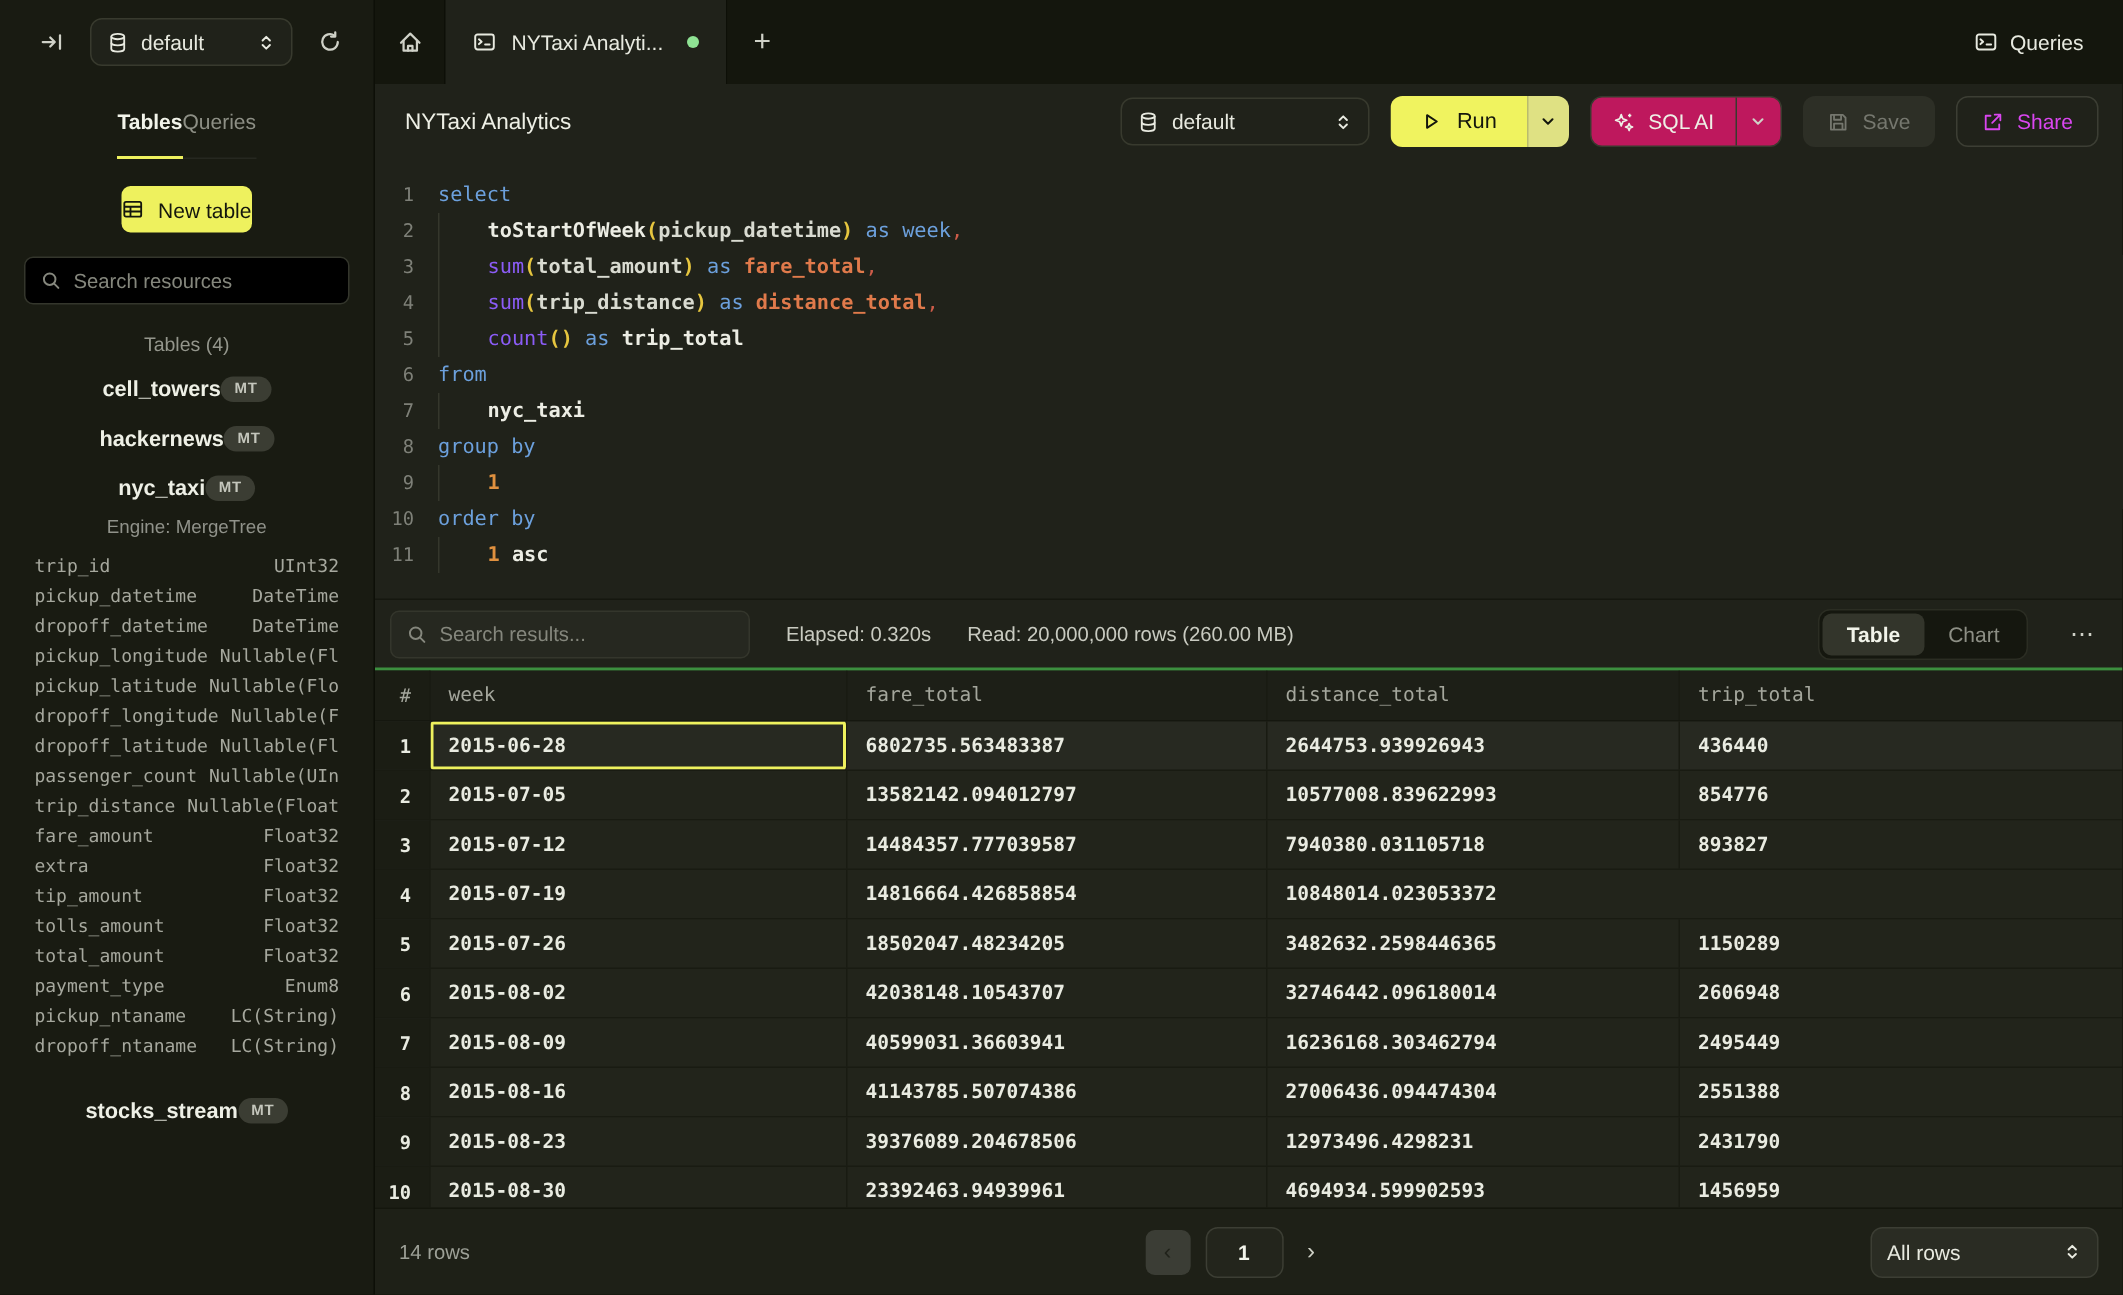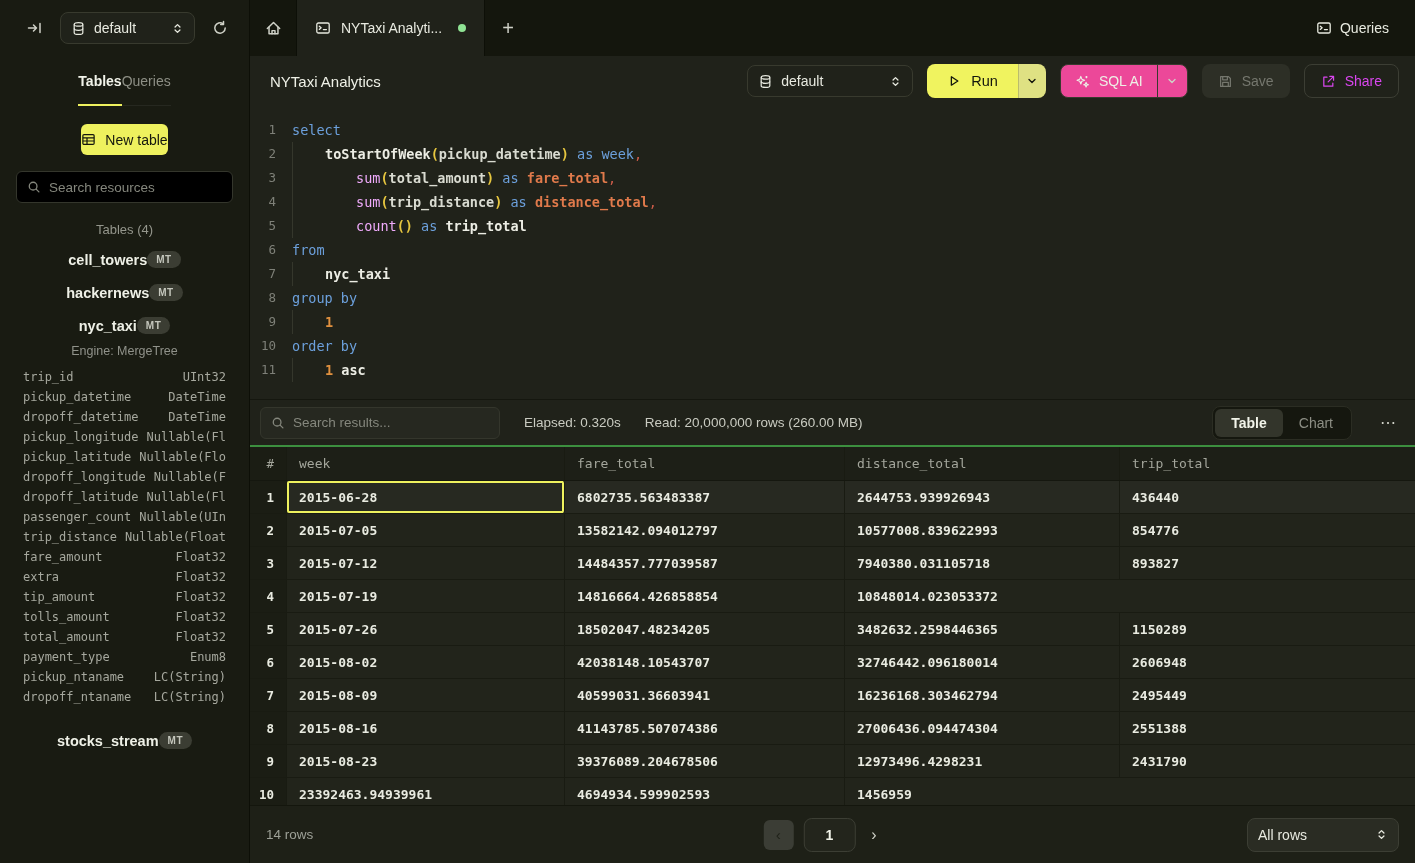--- a/index.html
+++ b/index.html
@@ -49,33 +49,33 @@
   
   .main { flex:1; display:flex; flex-direction:column; background:#20221a; min-width:0; }
 
   .toolbar { height:50px; flex:none; display:flex; align-items:center; padding:0 16px 0 20px; }
   .toolbar .title { font-size:15px; color:#eef0e6; }
   .toolbar .right { margin-left:auto; display:flex; align-items:center; gap:14px; }
   .toolbar .select-box { width:166px; }
   .run-btn { display:flex; height:34px; border-radius:8px; overflow:hidden; cursor:pointer; }
   .run-main { background:#f0f35f; color:#14160d; display:flex; align-items:center; gap:10px; padding:0 20px; font-size:14.5px; font-weight:500; }
   .run-caret { background:#dfe183; color:#14160d; width:28px; display:flex; align-items:center; justify-content:center; border-left:1px solid rgba(20,22,13,.18); }
-  .sqlai-btn { display:flex; align-items:center; height:34px; border:1px solid #383a2e; border-radius:8px; background:#ec4899; cursor:pointer; }
+  .sqlai-btn { display:flex; align-items:center; height:34px; border:1px solid #383a2e; border-radius:8px; background:#be185d; cursor:pointer; }
   .sqlai-main { display:flex; align-items:center; gap:9px; padding:0 14px; color:#eef0e6; font-size:14px; }
   .sqlai-caret { width:30px; height:100%; display:flex; align-items:center; justify-content:center; border-left:1px solid #383a2e; color:#cfd1c7; }
   .save-btn { display:flex; align-items:center; gap:9px; height:34px; padding:0 16px; border-radius:8px; background:#2d2f26; color:#75776e; border:none; font-size:14px; font-family:inherit; }
   .share-btn { display:flex; align-items:center; gap:9px; height:34px; padding:0 16px; border-radius:8px; background:transparent; color:#d946ef; border:1px solid #3c3e34; font-size:14px; font-weight:500; cursor:pointer; font-family:inherit; }
 
   
   .editor { height:294px; flex:none; padding-top:12px; font-family:"DejaVu Sans Mono", monospace; font-size:13.5px; border-bottom:1px solid #15170f; overflow:hidden; }
   .ed-line { display:flex; line-height:24px; white-space:pre; }
   .ed-num { width:26px; flex:none; text-align:right; color:#7e8078; margin-right:16px; font-size:12.5px; }
   .tk-kw { color:#6ca0dc; }
   .tk-fn { color:#ecede4; font-weight:700; }
-  .tk-agg { color:#f0abfc;margin-left:31px; }
+  .tk-agg { color:#8b5cf6; }
   .tk-par { color:#e6c63f; font-weight:700; }
   .tk-id { color:#d9dbd1; font-weight:700; }
   .tk-als { color:#e07a4b; font-weight:700; }
   .tk-num { color:#e0913f; font-weight:700; }
   .tk-com { color:#cd5c49; }
   .tk-ind { display:inline-block; width:33px; height:24px; box-shadow:inset 1px 0 0 #35372c; vertical-align:top; }
 
   
   .results-bar { height:45px; flex:none; display:flex; align-items:center; gap:24px; padding:0 14px 0 10px; }
   .results-bar .search-box { margin:0; width:240px; flex:none; background:#262820; }
@@ -465,20 +465,21 @@
             </div>
             <div class="grid-row body-row">
               <span class="cell rownum">9</span>
               <span class="cell">2015-08-23</span>
               <span class="cell">39376089.204678506</span>
               <span class="cell">12973496.4298231</span>
               <span class="cell">2431790</span>
             </div>
             <div class="grid-row body-row">
               <span class="cell rownum">10</span>
+              <span class="cell">2015-08-30</span>
               <span class="cell">23392463.94939961</span>
               <span class="cell">4694934.599902593</span>
               <span class="cell">1456959</span>
             </div>
           </div>
       </div>
 
       <div class="footer">
         <span class="rowcount">14 rows</span>
         <div class="pager">

